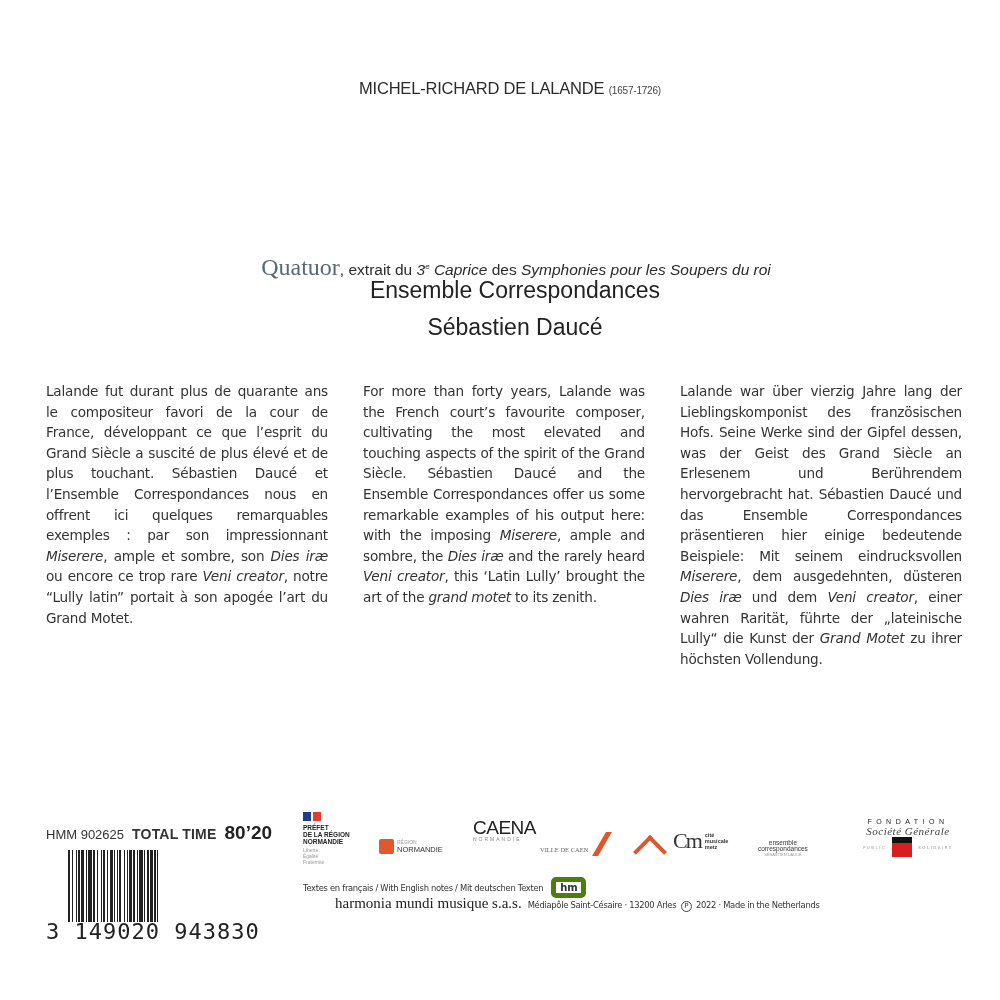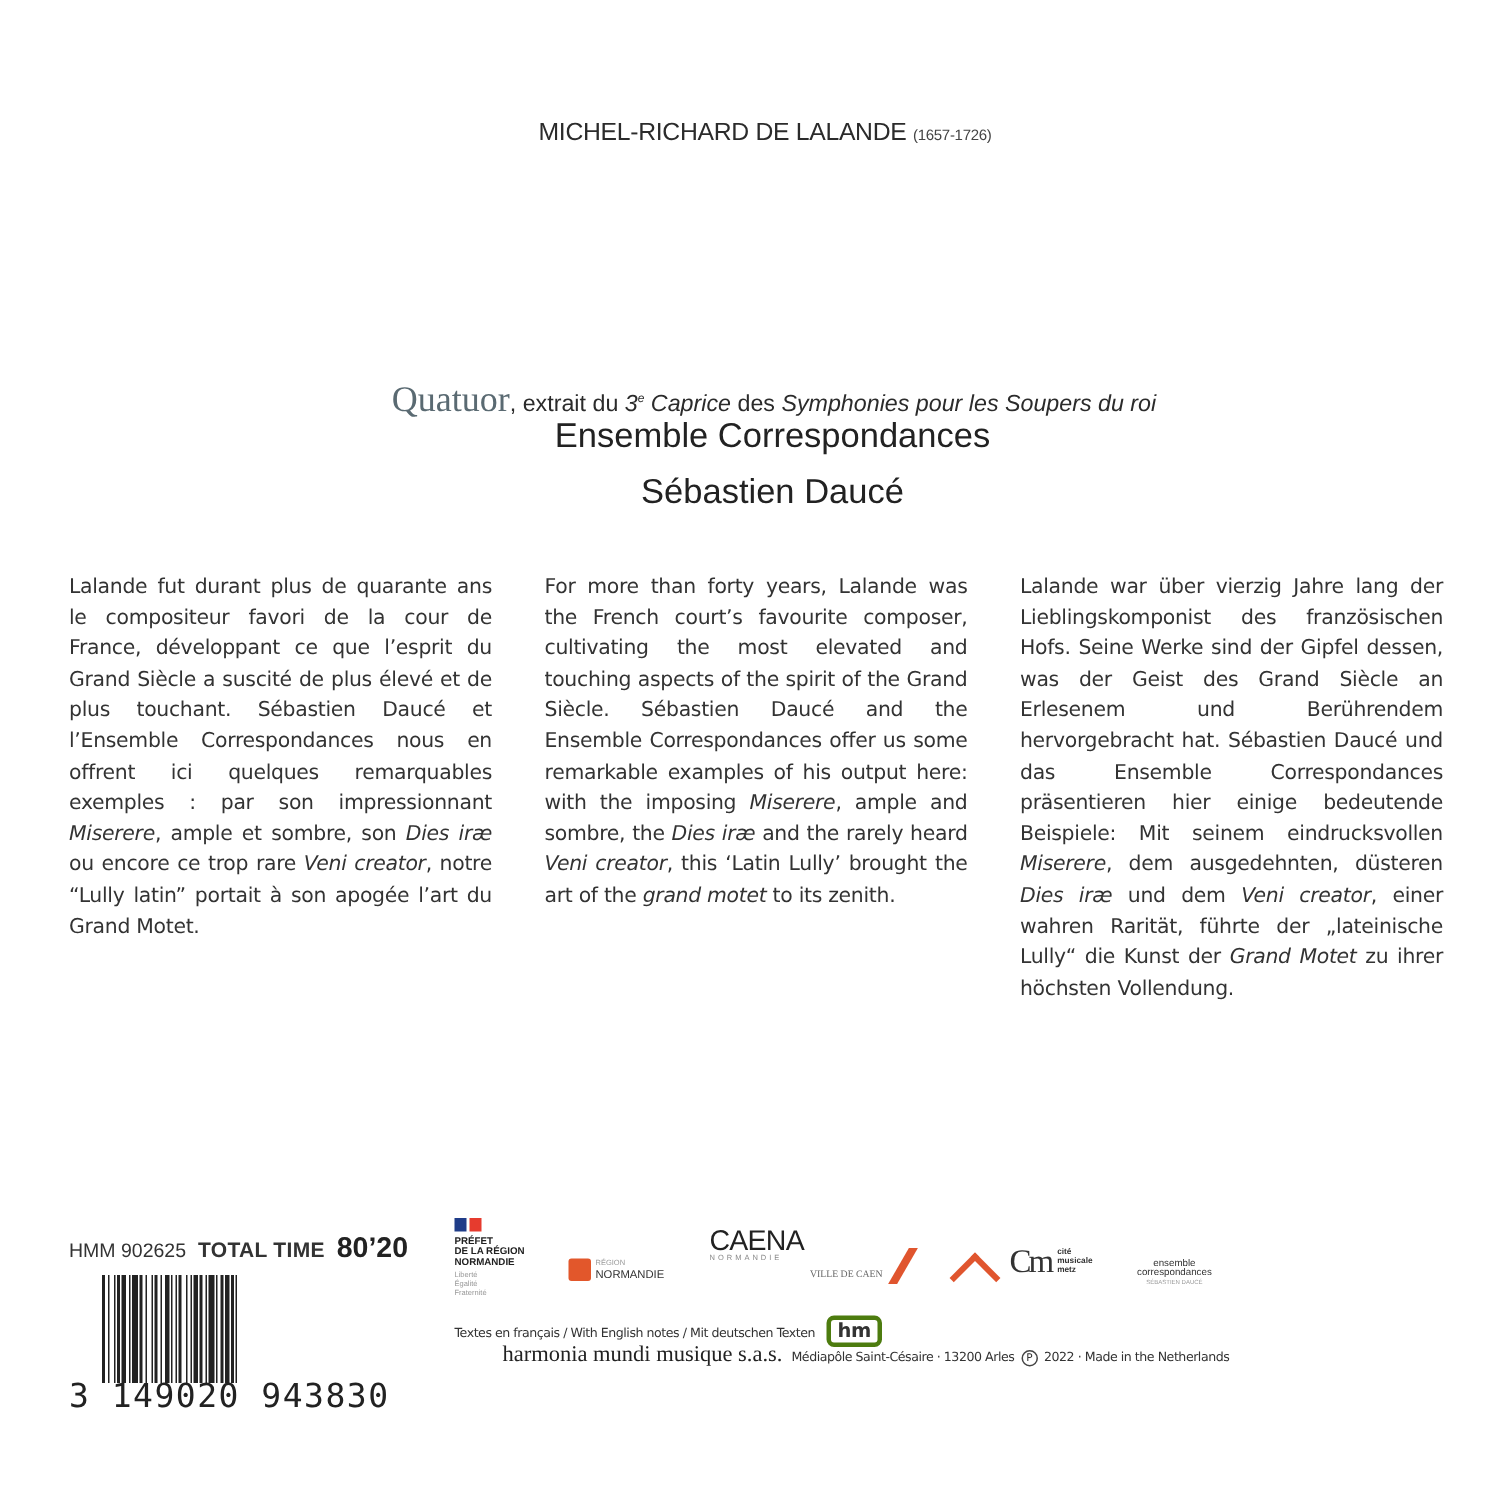--- a/index.html
+++ b/index.html
@@ -51,21 +51,21 @@
   .cmm .txt { font-family: "Liberation Sans", sans-serif; font-size: 5.5px; font-weight: bold; line-height: 6px; color: #333; }
   .ensemble-logo { left: 455px; top: 28px; font-family: "Liberation Sans", sans-serif; font-size: 6.5px; line-height: 6px; color: #333; text-align: center; }
   .ensemble-logo .sm { font-size: 4px; color: #999; }
   .fondation { left: 545px; top: 6px; width: 120px; text-align: center; }
   .fondation .f1 { font-family: "Liberation Sans", sans-serif; font-size: 7px; letter-spacing: 4.5px; color: #222; }
   .fondation .f2 { font-family: "Liberation Serif", serif; font-style: italic; font-size: 11px; color: #444; letter-spacing: 0.5px; }
   .fondation .f3 { display: flex; align-items: center; justify-content: center; gap: 6px; font-size: 4px; color: #999; letter-spacing: 1.5px; }
   .fondation .red { width: 20px; height: 20px; background: #d81e1e; border-top: 6px solid #111; }
 
   .langs { position: absolute; left: 303px; top: 877px; font-family: "DejaVu Sans", sans-serif; font-size: 8.4px; color: #333; letter-spacing: -0.3px; display: flex; align-items: center; gap: 8px; }
-  .langs .badge { font-size: 13px; border: 3px solid #4d7c0f; border-radius: 5px; padding: 0 4px; color: #333; font-weight: bold; }
+  .langs .badge { font-size: 10px; border: 5px solid #4d7c0f; border-radius: 5px; padding: 0 4px; color: #333; font-weight: bold; }
   .label-line { position: absolute; left: 303px; top: 895px; display: flex; align-items: baseline; gap: 6px; white-space: nowrap; }
   .label-line .hm { font-family: "Liberation Serif", serif; font-size: 15px; color: #222; margin-left: 32px; }
   .label-line .addr { font-family: "DejaVu Sans", sans-serif; font-size: 8.4px; color: #333; letter-spacing: -0.3px; }
   .label-line .pcircle { display: inline-block; width: 11px; height: 11px; border-radius: 50%; border: 1px solid #444; font-size: 7px; text-align: center; line-height: 9px; margin: 0 2px; }
 </style>
 </head>
 <body>
 
 <div class="header">
   <div class="composer">
@@ -191,20 +191,29 @@
       <div>cité</div>
       <div>musicale</div>
       <div>metz</div>
     </div>
   </div>
   <div class="logo ensemble-logo">
     <div>ensemble</div>
     <div>correspondances</div>
     <div class="sm">SÉBASTIEN DAUCÉ</div>
   </div>
+  <div class="logo fondation">
+    <div class="f1">FONDATION</div>
+    <div class="f2">Société Générale</div>
+    <div class="f3">
+      <span>PUBLIC</span>
+      <span class="red"></span>
+      <span>SOLIDAIRE</span>
+    </div>
+  </div>
 </div>
 
 <div class="langs">
   <span>Textes en français / With English notes / Mit deutschen Texten</span>
   <span class="badge">hm</span>
 </div>
 
 <div class="label-line">
   <span class="hm">harmonia mundi musique s.a.s.</span>
   <span class="addr"><span>Médiapôle Saint-Césaire · 13200 Arles</span> <span class="pcircle">P</span> <span>2022 · Made in the Netherlands</span></span>

